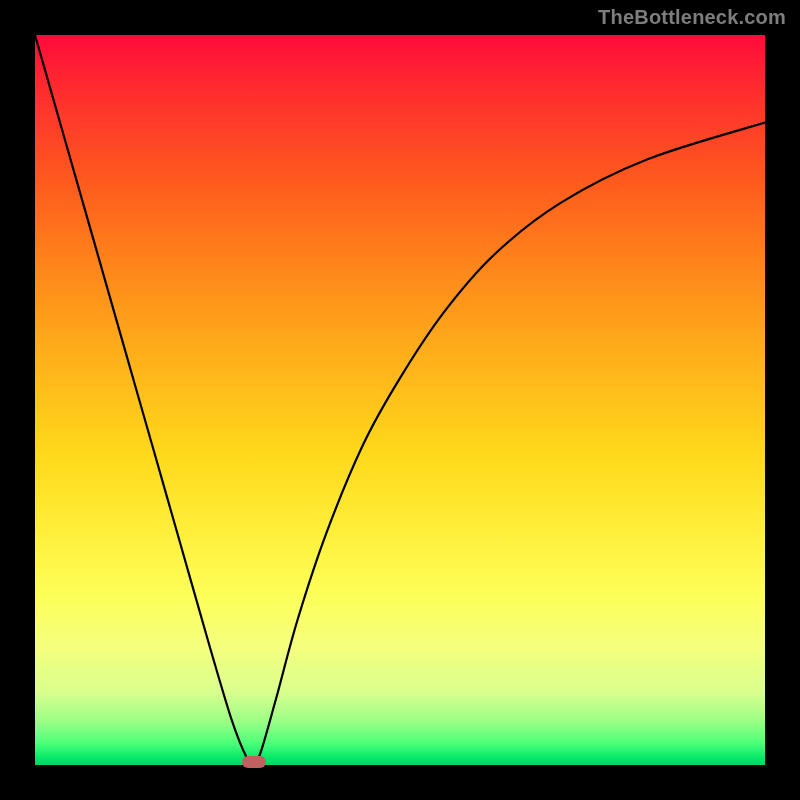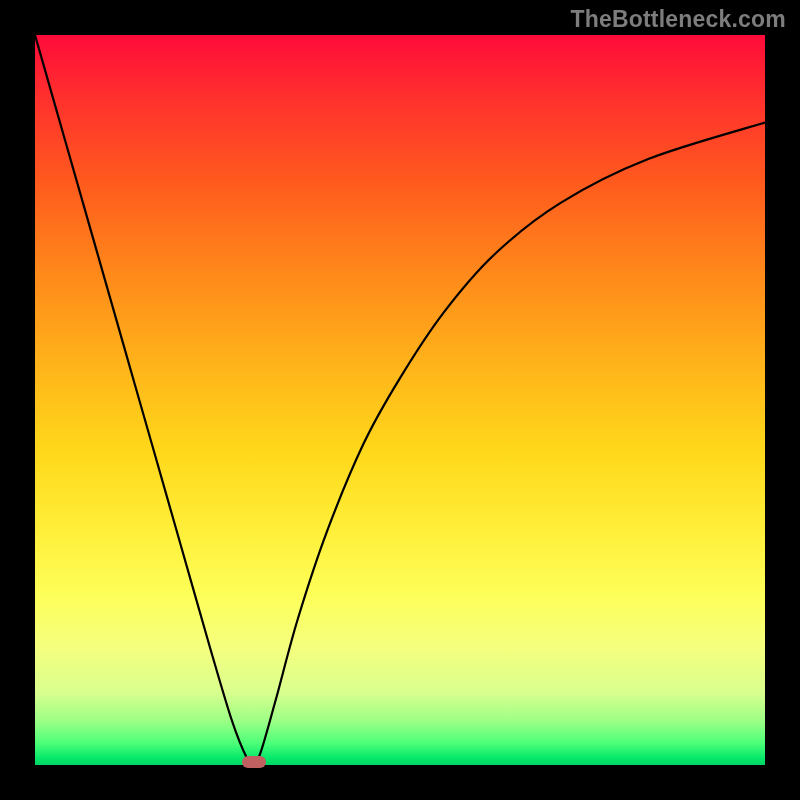--- a/index.html
+++ b/index.html
@@ -39,21 +39,21 @@
       #4dff79 97%,
       #07e96a 99%,
       #00d665 100%
     );
   }
   .watermark {
     position: absolute;
     top: 6px;
     right: 14px;
     font-family: Arial, Helvetica, sans-serif;
-    font-size: 23px;
+    font-size: 20px;
     font-weight: 600;
     color: #7d7d7d;
     letter-spacing: 0.2px;
     user-select: none;
   }
   svg.curve {
     position: absolute;
     top: 0;
     left: 0;
     width: 730px;

